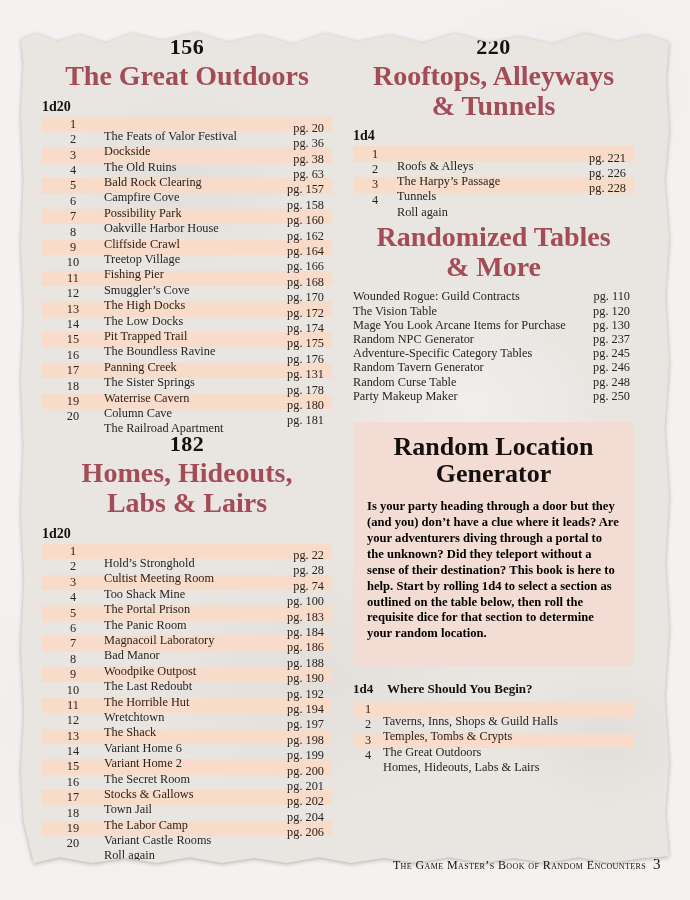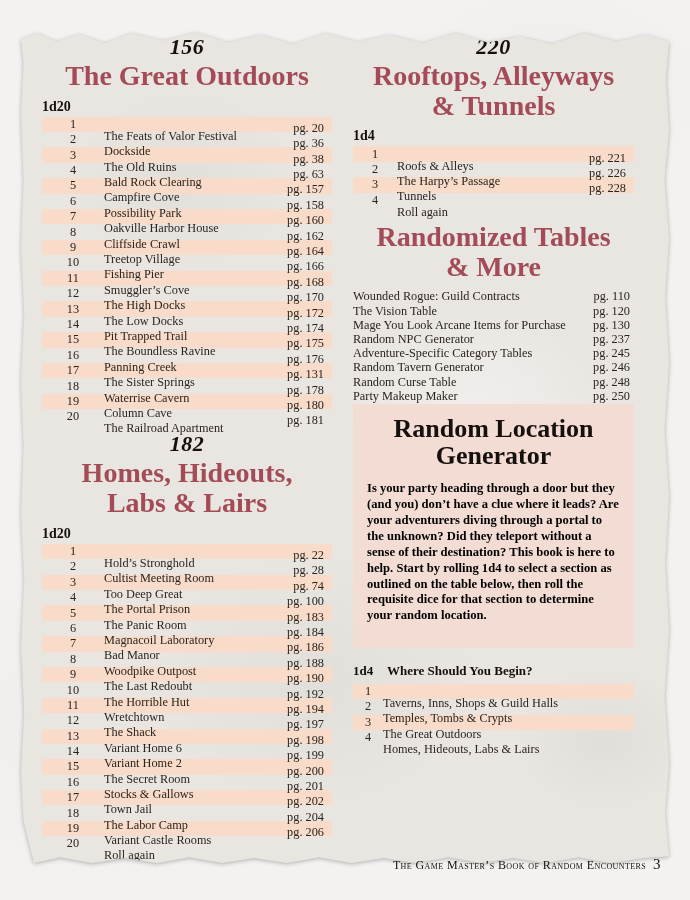--- a/index.html
+++ b/index.html
@@ -31,21 +31,21 @@
       61% 100%, 56% 99.4%, 51% 100%, 46% 99.3%, 41% 100%, 36% 99.4%, 31% 100%,
       26% 99.3%, 21% 100%, 16% 99.4%, 11% 100%, 6% 99.3%, 2% 100%,
       0.4% 95%, 0% 89%, 0.5% 82%, 0% 74%, 0.5% 66%, 0% 58%, 0.4% 50%, 0% 42%,
       0.5% 34%, 0% 26%, 0.4% 18%, 0% 10%, 0.4% 4%
     );
   }
   .col{position:absolute;top:6px;}
   .col-left{left:21px;width:290px;}
   .col-right{left:332px;width:281px;}
 
-  .sec-num{font-size:22px;font-weight:bold;text-align:center;color:#15100d;letter-spacing:0.5px;line-height:1;font-style:italic;}
+  .sec-num{font-size:22px;font-weight:bold;text-align:center;color:#15100d;letter-spacing:0.5px;line-height:1;}
   .sec-title{
     margin:3px 0 0 0;font-size:28px;line-height:1.06;font-weight:bold;
     color:#a34b56;text-align:center;white-space:pre-line;
   }
   .dice-label{font-size:14px;font-weight:bold;margin:9px 0 3px 0;color:#15100d;line-height:1;}
 
   .rtable{width:100%;}
   .trow{display:flex;align-items:center;height:15.4px;font-size:12.3px;color:#2a241f;}
   .trow:nth-child(odd){background:#f8dbc9;}
   .trow .roll{flex:0 0 62px;text-align:center;}
@@ -55,21 +55,21 @@
   .rtable-begin .roll{flex:0 0 30px;}
 
   .list{margin-top:9px;}
   .list-row{display:flex;align-items:flex-end;height:14.2px;font-size:12.3px;color:#2a241f;}
   .list-row .lname{flex:1;white-space:nowrap;overflow:hidden;}
   .list-row .lpage{flex:none;padding-right:4px;}
 
   .sec2{margin-top:9px;}
   .randomized-title{margin-top:14px;}
 
-  .panel{background:#f2dcd3;padding:9px 14px 11px 14px;}
+  .panel{background:#f2dcd3;margin-top:18px;padding:9px 14px 11px 14px;}
   .panel-title{
     font-size:26px;line-height:1.04;font-weight:bold;color:#15100d;
     text-align:center;white-space:pre-line;margin:2px 0 8px 0;
   }
   .panel-body{font-size:12.6px;line-height:1.26;font-weight:bold;color:#000000;text-align:left;}
 
   .begin-head{display:flex;align-items:center;font-weight:bold;font-size:13px;margin:15px 0 5px 0;color:#15100d;}
   .begin-head .bh-dice{flex:0 0 34px;}
 
   .footer{
@@ -208,21 +208,21 @@
             <span class="tname">Hold’s Stronghold</span>
             <span class="tpage">pg. 22</span>
           </div>
             <div class="trow">
             <span class="roll">2</span>
             <span class="tname">Cultist Meeting Room</span>
             <span class="tpage">pg. 28</span>
           </div>
             <div class="trow">
             <span class="roll">3</span>
-            <span class="tname">Too Deep Great</span>
+            <span class="tname">Too Shack Mine</span>
             <span class="tpage">pg. 74</span>
           </div>
             <div class="trow">
             <span class="roll">4</span>
             <span class="tname">The Portal Prison</span>
             <span class="tpage">pg. 100</span>
           </div>
             <div class="trow">
             <span class="roll">5</span>
             <span class="tname">The Panic Room</span>

